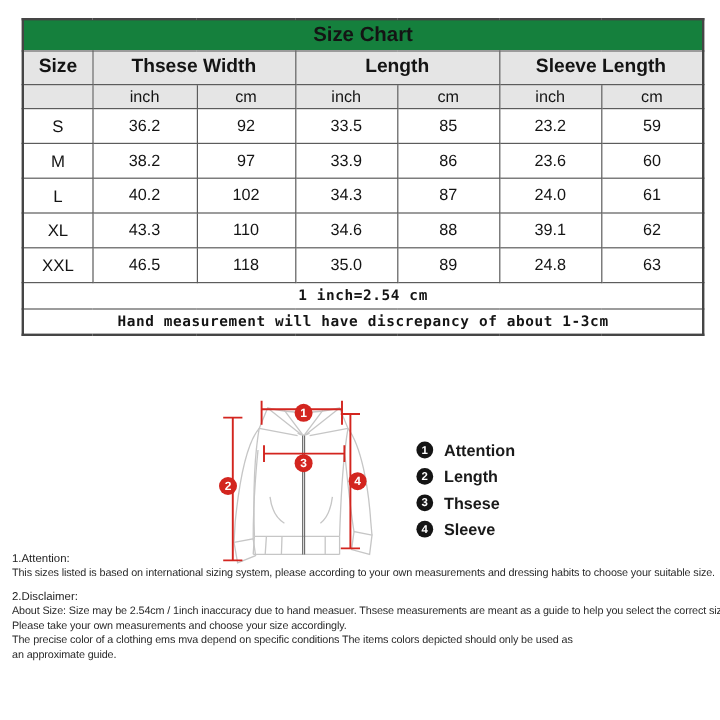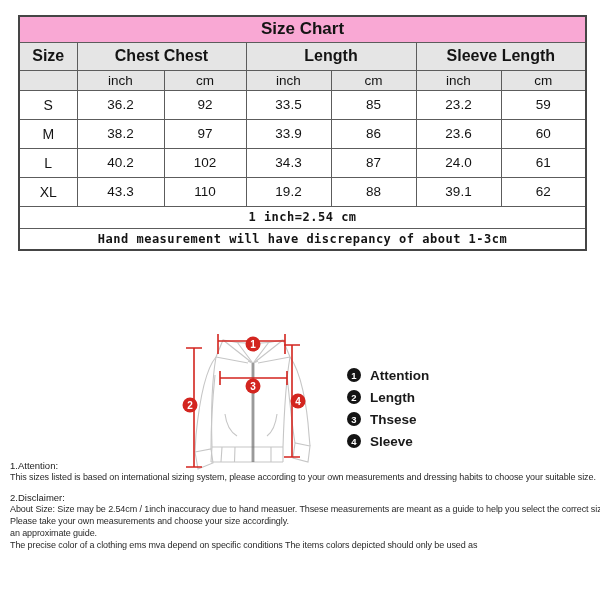--- a/index.html
+++ b/index.html
@@ -10,21 +10,21 @@
   }
   .stage { position:relative; width:600px; height:600px; overflow:hidden; background:#fff; }
 
   
   table.size-table {
     position:absolute; left:18px; top:15px; width:567px;
     border-collapse:collapse; table-layout:fixed;
     border:2px solid #454545; text-align:center;
   }
   table.size-table td { border:1px solid #5c5c5c; padding:0; overflow:hidden; }
-  tr.row-title td   { height:26px; font-size:17px; font-weight:bold; background:#f9a8d4;margin-left:48px; }
+  tr.row-title td   { height:26px; font-size:17px; font-weight:bold; background:#15803d;margin-left:48px; }
   tr.row-groups td  { height:28px; font-size:16px; font-weight:bold; background:#e5e5e5; }
   tr.row-units td   { height:20px; font-size:13.5px; background:#e5e5e5;margin-top:28px; }
   tr.row-data td    { height:29px; font-size:13.5px; background:#ffffff; }
   tr.row-data td.size-cell { font-size:14px; }
   tr.row-note td {
     height:22px; background:#ffffff;
     font-family:"DejaVu Sans Mono", monospace; font-weight:bold; font-size:12px;
     letter-spacing:0.5px;
   }
 
@@ -59,21 +59,21 @@
         <col style="width:85px">
         <col style="width:85px">
         <col style="width:85px">
     </colgroup>
     <tbody>
         <tr class="row-title">
       <td colspan="7">Size Chart</td>
     </tr>
     <tr class="row-groups">
       <td>Size</td>
-      <td colspan="2">Chest Chest</td>
+      <td colspan="2">Thsese Width</td>
       <td colspan="2">Length</td>
       <td colspan="2">Sleeve Length</td>
     </tr>
     <tr class="row-units">
       <td></td>
       <td>inch</td>
       <td>cm</td>
       <td>inch</td>
       <td>cm</td>
       <td>inch</td>
@@ -103,24 +103,33 @@
       <td>102</td>
       <td>34.3</td>
       <td>87</td>
       <td>24.0</td>
       <td>61</td>
     </tr>
     <tr class="row-data">
       <td class="size-cell">XL</td>
       <td>43.3</td>
       <td>110</td>
-      <td>19.2</td>
+      <td>34.6</td>
       <td>88</td>
       <td>39.1</td>
       <td>62</td>
+    </tr>
+    <tr class="row-data">
+      <td class="size-cell">XXL</td>
+      <td>46.5</td>
+      <td>118</td>
+      <td>35.0</td>
+      <td>89</td>
+      <td>24.8</td>
+      <td>63</td>
     </tr>
     <tr class="row-note">
       <td colspan="7">1 inch=2.54 cm</td>
     </tr>
     <tr class="row-note">
       <td colspan="7">Hand measurement will have discrepancy of about 1-3cm</td>
     </tr>
   </tbody>
     </table>
 
@@ -200,17 +209,17 @@
   </div>
 
   <div class="notes">
     <div class="note-heading">1.Attention:</div>
     <div class="note-line">This sizes listed is based on international sizing system, please according to your own measurements and dressing habits to choose your suitable size.</div>
 
     <div class="note-heading">2.Disclaimer:</div>
     <div class="note-line">About Size: Size may be 2.54cm / 1inch inaccuracy due to hand measuer. Thsese measurements are meant as a guide to help you select the correct size.</div>
     <div class="note-line">Please take your own measurements and choose your size accordingly.</div>
 
+    <div class="note-line">The precise color of a clothing ems mva depend on specific conditions The items colors depicted should only be used as</div>
     <div class="note-line">an approximate guide.</div>
-    <div class="note-line">The precise color of a clothing ems mva depend on specific conditions The items colors depicted should only be used as</div>
   </div>
 
 </div>
 
 </body></html>

